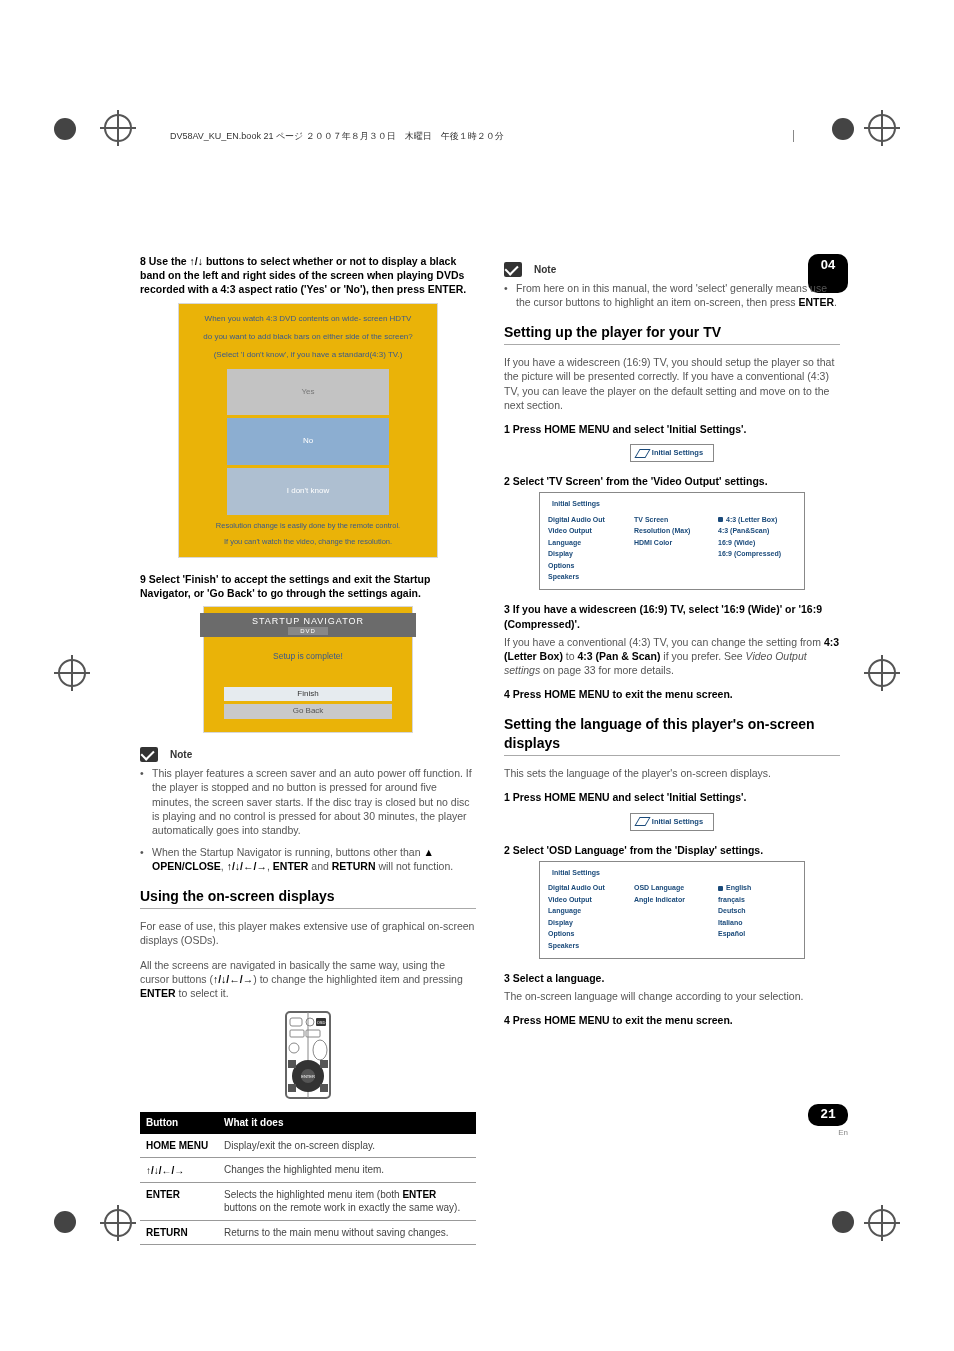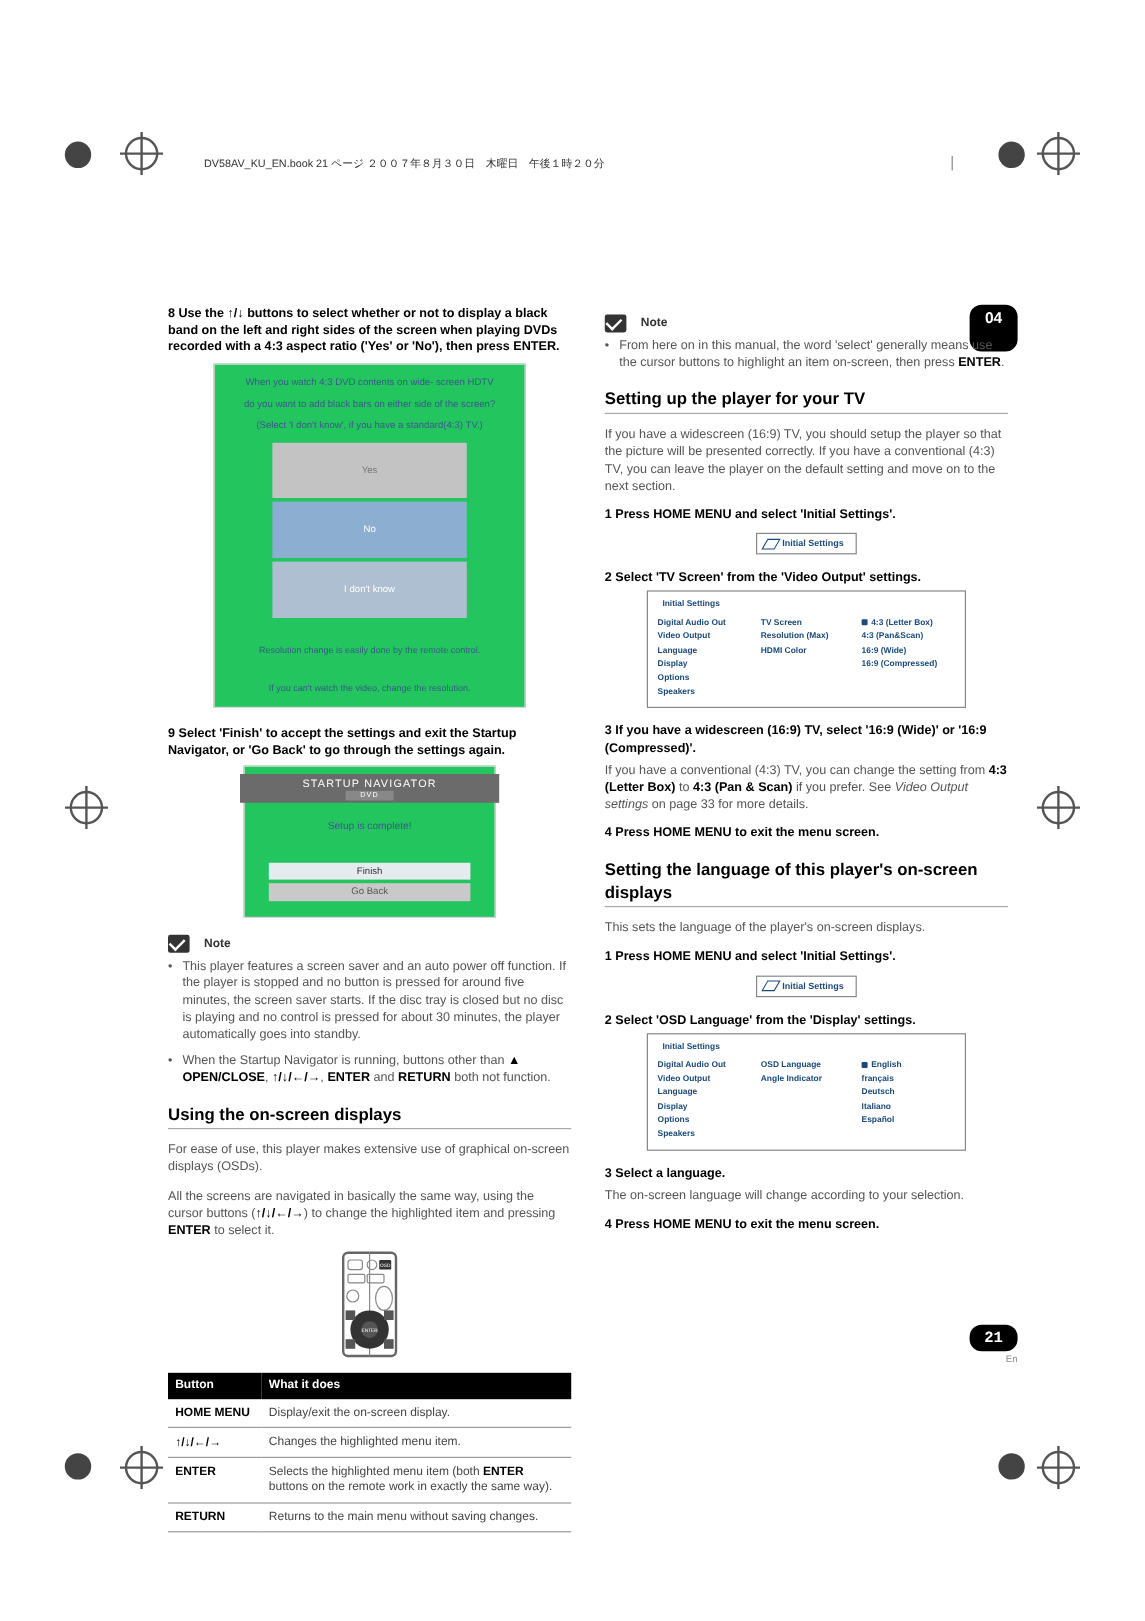--- a/index.html
+++ b/index.html
@@ -29,27 +29,27 @@
   
   .content { position:absolute; top:254px; left:140px; width:700px; display:flex; gap:28px; font-size:10.5px; line-height:1.35; color:#333; }
   .col { width:336px; }
 
   b, strong { font-weight:bold; color:#000; }
   .step-line { color:#000; font-weight:bold; margin-bottom:4px; font-size:10.5px;}
   .body-text { margin-bottom:10px; }
   .body-text-grey { color:#555; }
 
   
-  .ui-box { background:#22c55e; margin:6px auto 14px; font-size:8px; color:#444; text-align:center; border:1px solid #d7d7d7; }
+  .ui-box { background:#eab308; margin:6px auto 14px; font-size:8px; color:#444; text-align:center; border:1px solid #d7d7d7; }
   .ui-box.w1 { width:260px; padding:10px 18px 10px; }
   .ui-box .q { color:#3b5a8a; font-size:8px; margin-bottom:8px; line-height:1.3;}
   .ui-box .opt { background:#8caed1; color:#fff; padding:18px 0; margin:3px 30px; font-size:8px; }
   .ui-box .opt.dim { background:#c3c3c3; color:#777; }
   .ui-box .opt.mid { background:#aebfd1; }
-  .ui-box .foot { color:#3b5a8a; font-size:7.5px; margin-top:22px; line-height:1.3;}
+  .ui-box .foot { color:#3b5a8a; font-size:7.5px; margin-top:6px; line-height:1.3;}
   .ui-title { background:#6b6b6b; color:#fff; font-size:9px; padding:2px 0; margin:-10px -18px 0; letter-spacing:1px; position:relative;}
   .ui-title .sub { display:block; font-size:6px; background:#888; width:40px; margin:0 auto; }
   .ui-box.w2 { width:210px; padding:0; }
   .ui-box.w2 .inner { padding:16px 14px 10px; }
   .ui-box.w2 .complete { color:#3b5a8a; margin-bottom:24px; font-size:8.5px;}
   .ui-box.w2 .bar { background:#c9c9c9; color:#555; margin:3px 6px; padding:2px 0; font-size:8px;}
   .ui-box.w2 .bar.active { background:#e6ebef; color:#333; }
 
   .note-head { display:flex; align-items:center; gap:12px; margin:8px 0 4px; }
   .note-icon { width:18px; height:15px; background:#333; border-radius:2px; position:relative; display:inline-flex; align-items:center; justify-content:center;}
@@ -193,21 +193,21 @@
         <span class="note-label">Note</span>
       </div>
       <ul class="bullets">
         <li>This player features a screen saver and an auto power off function. If the player is stopped and no button is pressed for around five minutes, the screen saver starts. If the disc tray is closed but no disc is playing and no control is pressed for about 30 minutes, the player automatically goes into standby.</li>
         <li>
           <span>When the Startup Navigator is running, buttons other than </span>
           <b><span class="eject"></span><span>▲ OPEN/CLOSE</span></b><span>, </span>
           <b>↑/↓/←/→</b><span>, </span>
           <b>ENTER</b><span> and </span>
           <b>RETURN</b>
-          <span> both not function.</span>
+          <span> will not function.</span>
         </li>
       </ul>
 
       <div class="section-title">Using the on-screen displays</div>
       <div class="section-rule"></div>
 
       <div class="body-text body-text-grey">For ease of use, this player makes extensive use of graphical on-screen displays (OSDs).</div>
       <div class="body-text body-text-grey">
         <span>All the screens are navigated in basically the same way, using the cursor buttons (</span><b>↑/↓/←/→</b><span>) to change the highlighted item and pressing </span><b>ENTER</b><span> to select it.</span>
       </div>

